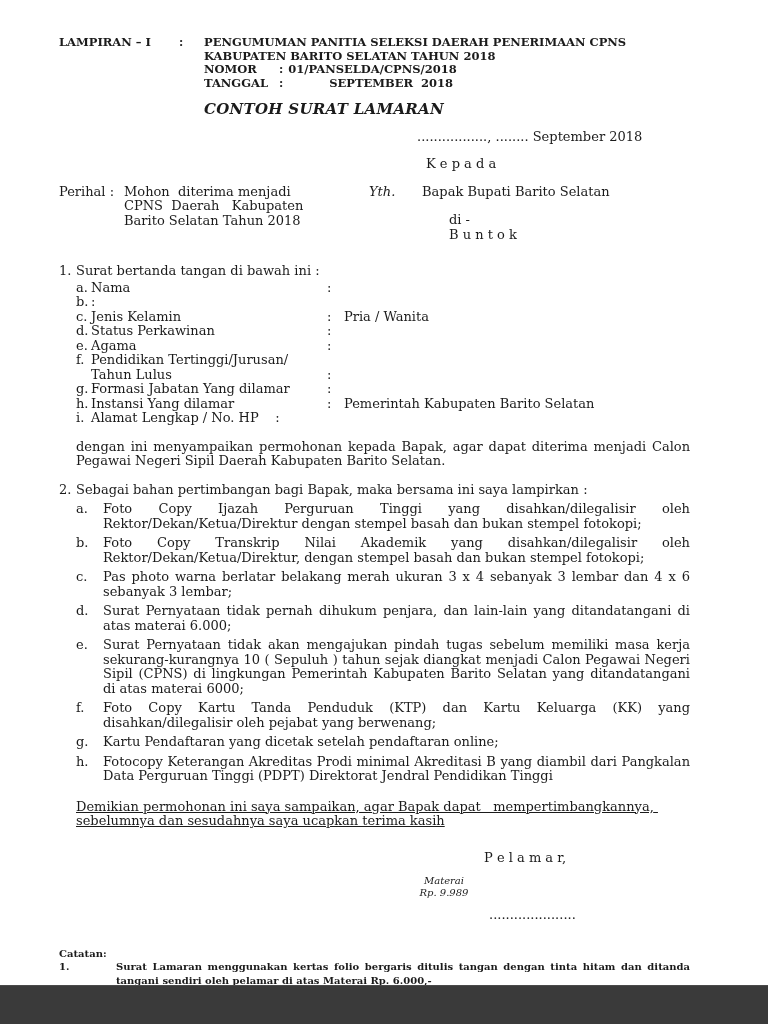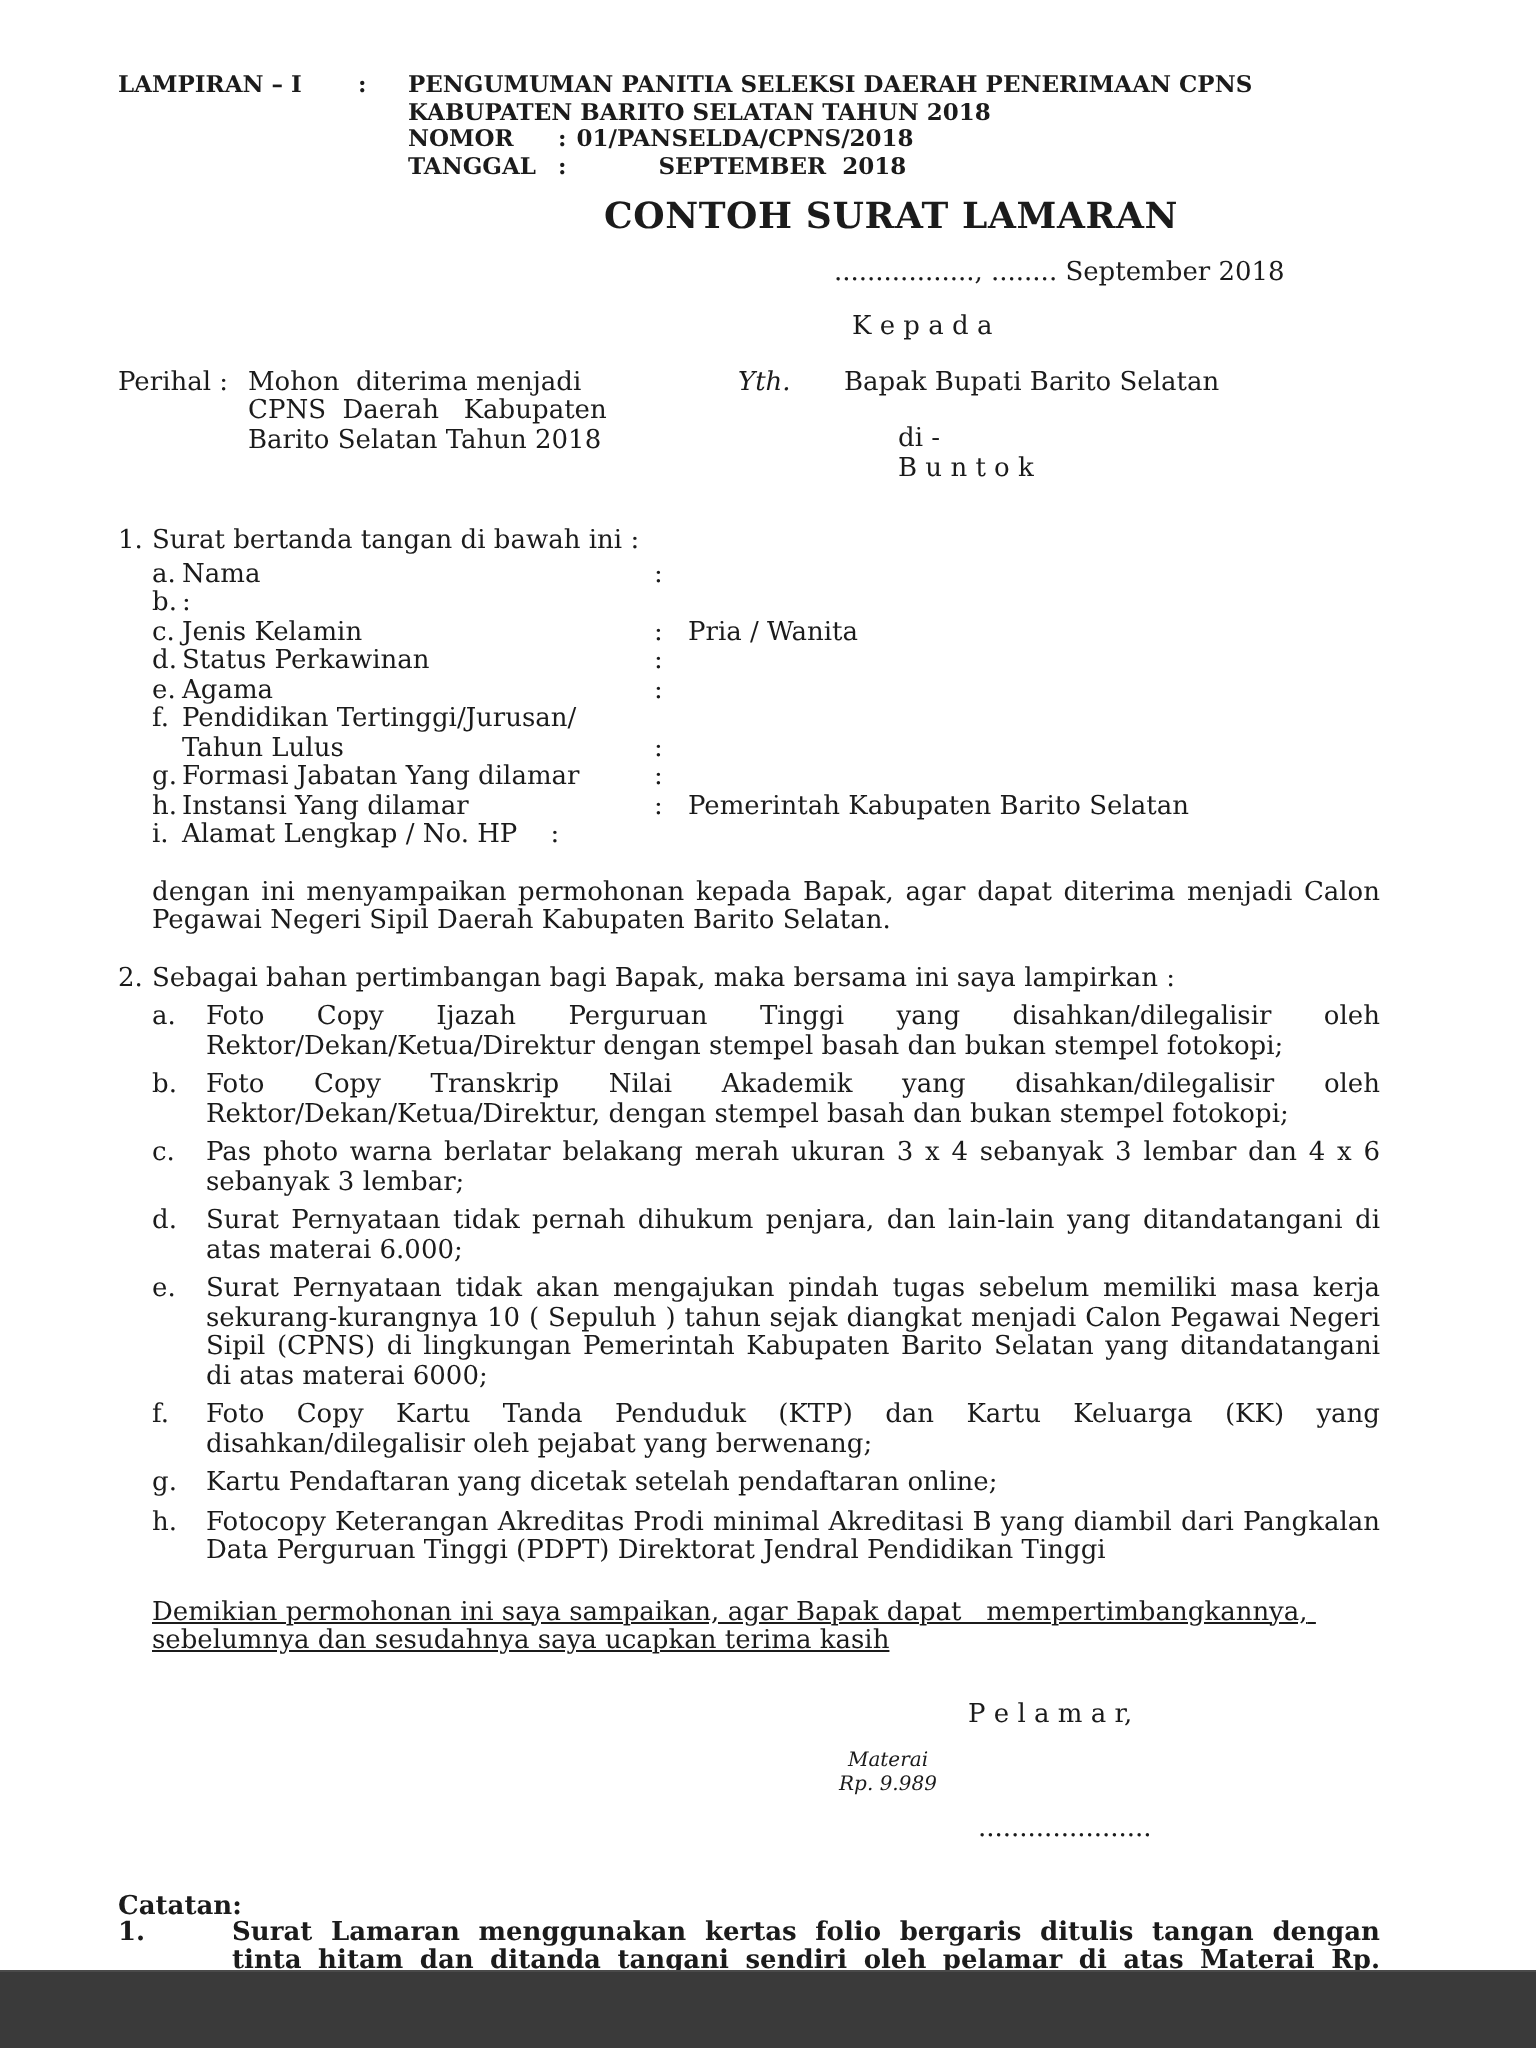--- a/index.html
+++ b/index.html
@@ -15,21 +15,21 @@
 
   
   .header-row { display:flex; font-weight:bold; font-size:11.5px; line-height:13.5px; }
   .h-lampiran { width:120px; flex-shrink:0; }
   .h-colon { width:25px; flex-shrink:0; }
   .h-nv { display:flex; }
   .h-label { width:75px; flex-shrink:0; }
   .h-val { margin-left:5px; white-space:pre-wrap; }
   .h-val.tanggal { margin-left:46px; }
 
-  .doc-title { font-weight:bold; font-size:18px; width:530px; text-align:right; margin-top:12px; letter-spacing:0.3px; }
+  .doc-title { font-weight:bold; font-size:15px; width:530px; text-align:center; margin-top:12px; letter-spacing:0.3px;font-style:italic; }
 
   .date-line { margin-top:13px; margin-left:358px; }
   .kepada { margin-top:13px; margin-left:367px; }
 
   .perihal-row { display:flex; margin-top:13px; }
   .perihal { display:flex; width:310px; flex-shrink:0; }
   .perihal-label { width:65px; flex-shrink:0; }
   .perihal-lines > div { white-space:pre-wrap; }
   .yth-row { display:flex; }
   .yth { width:53px; flex-shrink:0;font-style:italic; }
@@ -53,21 +53,21 @@
   .s2-letter { width:27px; flex-shrink:0; }
   .s2-text { flex:1; text-align:justify; }
 
   .closing { margin-left:17px; margin-top:16px; white-space:pre-wrap;text-decoration:underline; }
 
   .pelamar { margin-top:22px; margin-left:425px; }
   .materai { margin-top:10px; margin-left:335px; width:100px; text-align:center;
              font-size:10px; font-style:italic; line-height:12px; }
   .sig-dots { margin-top:9px; margin-left:430px; }
 
-  .footnote { margin-top:24px; font-weight:bold; font-size:13px; line-height:13.5px; }
+  .footnote { margin-top:24px; font-weight:bold; font-size:10px; line-height:13.5px; }
   .fn-row { display:flex; }
   .fn-num { width:17px; flex-shrink:0; }
   .fn-text { flex:1; text-align:justify;margin-left:40px; }
 
   .bottom-bar { position:absolute; left:0; right:0; bottom:0; height:39px; background:#3a3a3a; border-top:1px solid #4a4a4a; }
 </style>
 </head>
 <body>
 
 <div class="page">

